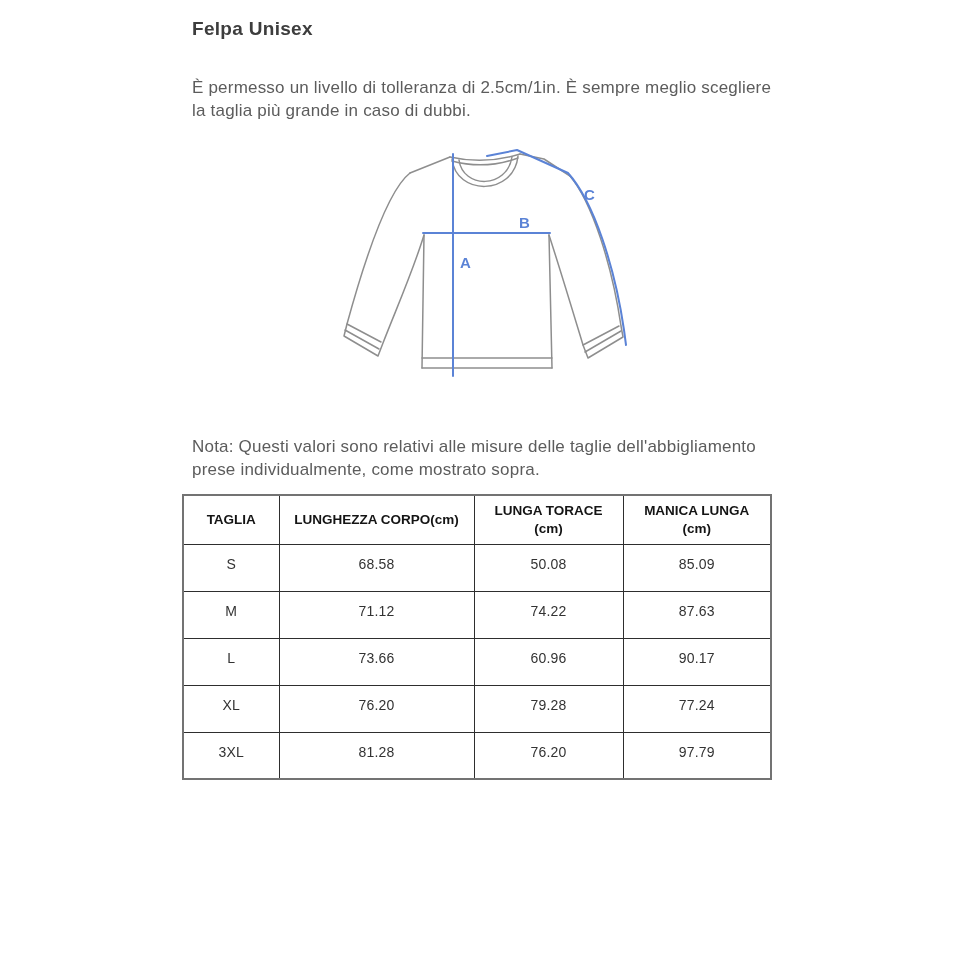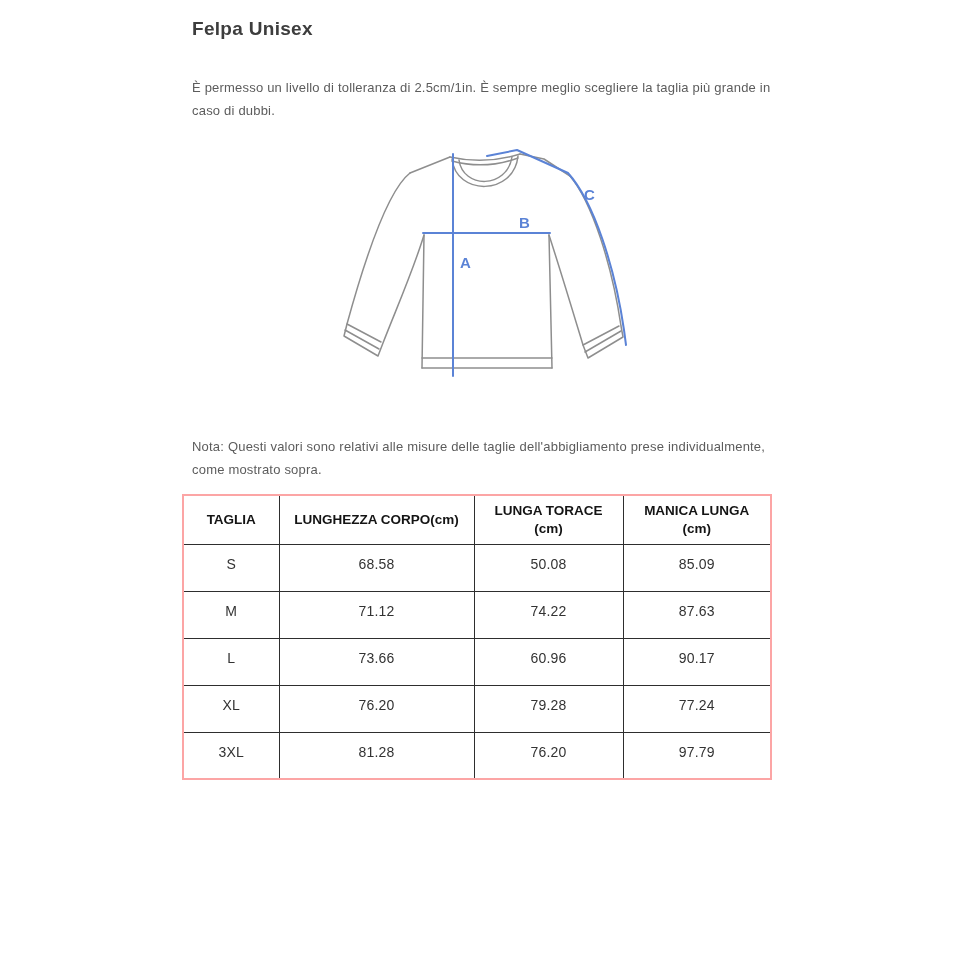--- a/index.html
+++ b/index.html
@@ -13,40 +13,40 @@
   }
   .page { position: relative; width: 960px; height: 796px; background: #fff; }
 
   .page-title {
     position: absolute; left: 192px; top: 18px;
     font-size: 19px; font-weight: 700; color: #3d3d3d;
     letter-spacing: 0.3px;
   }
   .body-text {
     position: absolute; left: 192px; width: 585px;
-    font-size: 13px; line-height: 22.5px; color: #5c5c5c;
+    font-size: 17px; line-height: 22.5px; color: #5c5c5c;
     letter-spacing: 0.2px;
   }
   .intro-text { top: 77px; }
   .note-text  { top: 401px; margin-top: 35px; }
 
   .diagram-wrap { position: absolute; left: 330px; top: 140px; width: 300px; height: 245px; }
   .measure-label { font-family: "Liberation Sans", sans-serif; font-size: 15px; font-weight: 700; }
 
   table.size-table {
     position: absolute; left: 182px; top: 494px;
     width: 588px;
     border-collapse: collapse;
     table-layout: fixed;
     background: #fff;
   }
   table.size-table, table.size-table th, table.size-table td {
     border: 1px solid #2e2e2e;
   }
-  table.size-table { border: 2px solid #fca5a5; }
+  table.size-table { border: 2px solid #737373; }
   table.size-table th {
     height: 49px;
     font-size: 13.5px; font-weight: 700; color: #141414;
     text-align: center; vertical-align: middle;
     line-height: 18px;
   }
   table.size-table td {
     height: 47px;
     font-size: 14px; color: #333333;
     text-align: center; vertical-align: top;

